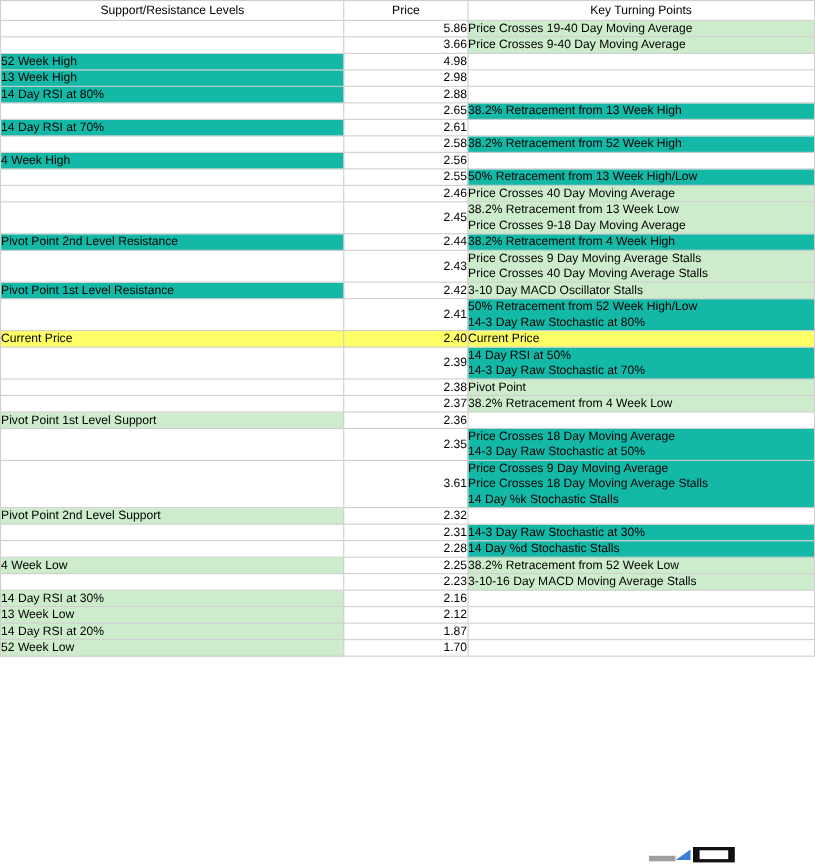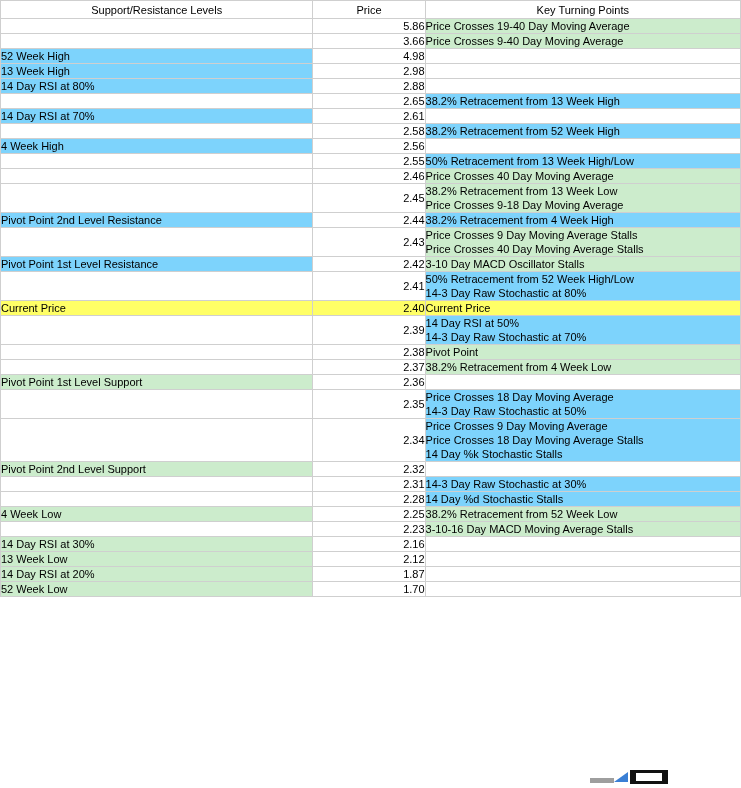--- a/index.html
+++ b/index.html
@@ -55,21 +55,21 @@
     padding: 3px 8px 3px 2px;
     text-align: right;
     line-height: 14px;
   }
   td.cell-right {
     padding: 3px 3px 3px 4px;
     text-align: left;
     line-height: 14px;
   }
   .fill-green { background: #cceccc; }
-  .fill-pink  { background: #7dd3fc; }
+  .fill-pink  { background: #14b8a6; }
   .fill-yellow{ background: #ffff66; font-weight: bold; }
   .fill-none  { background: #ffffff; }
   .evt-line { display: block; white-space: nowrap; }
 
   
   .footer-art {
     position: absolute;
     left: 0;
     top: 770px;
     width: 741px;
@@ -269,21 +269,21 @@
       <tr>
         <td class="cell-left fill-none"></td>
         <td class="cell-price fill-none">2.35</td>
         <td class="cell-right fill-pink">
           <span class="evt-line">Price Crosses 18 Day Moving Average</span>
           <span class="evt-line">14-3 Day Raw Stochastic at 50%</span>
         </td>
       </tr>
       <tr>
         <td class="cell-left fill-none"></td>
-        <td class="cell-price fill-none">2.34</td>
+        <td class="cell-price fill-none">3.61</td>
         <td class="cell-right fill-pink">
           <span class="evt-line">Price Crosses 9 Day Moving Average</span>
           <span class="evt-line">Price Crosses 18 Day Moving Average Stalls</span>
           <span class="evt-line">14 Day %k Stochastic Stalls</span>
         </td>
       </tr>
       <tr>
         <td class="cell-left fill-green">Pivot Point 2nd Level Support</td>
         <td class="cell-price fill-none">2.32</td>
         <td class="cell-right fill-none"></td>

